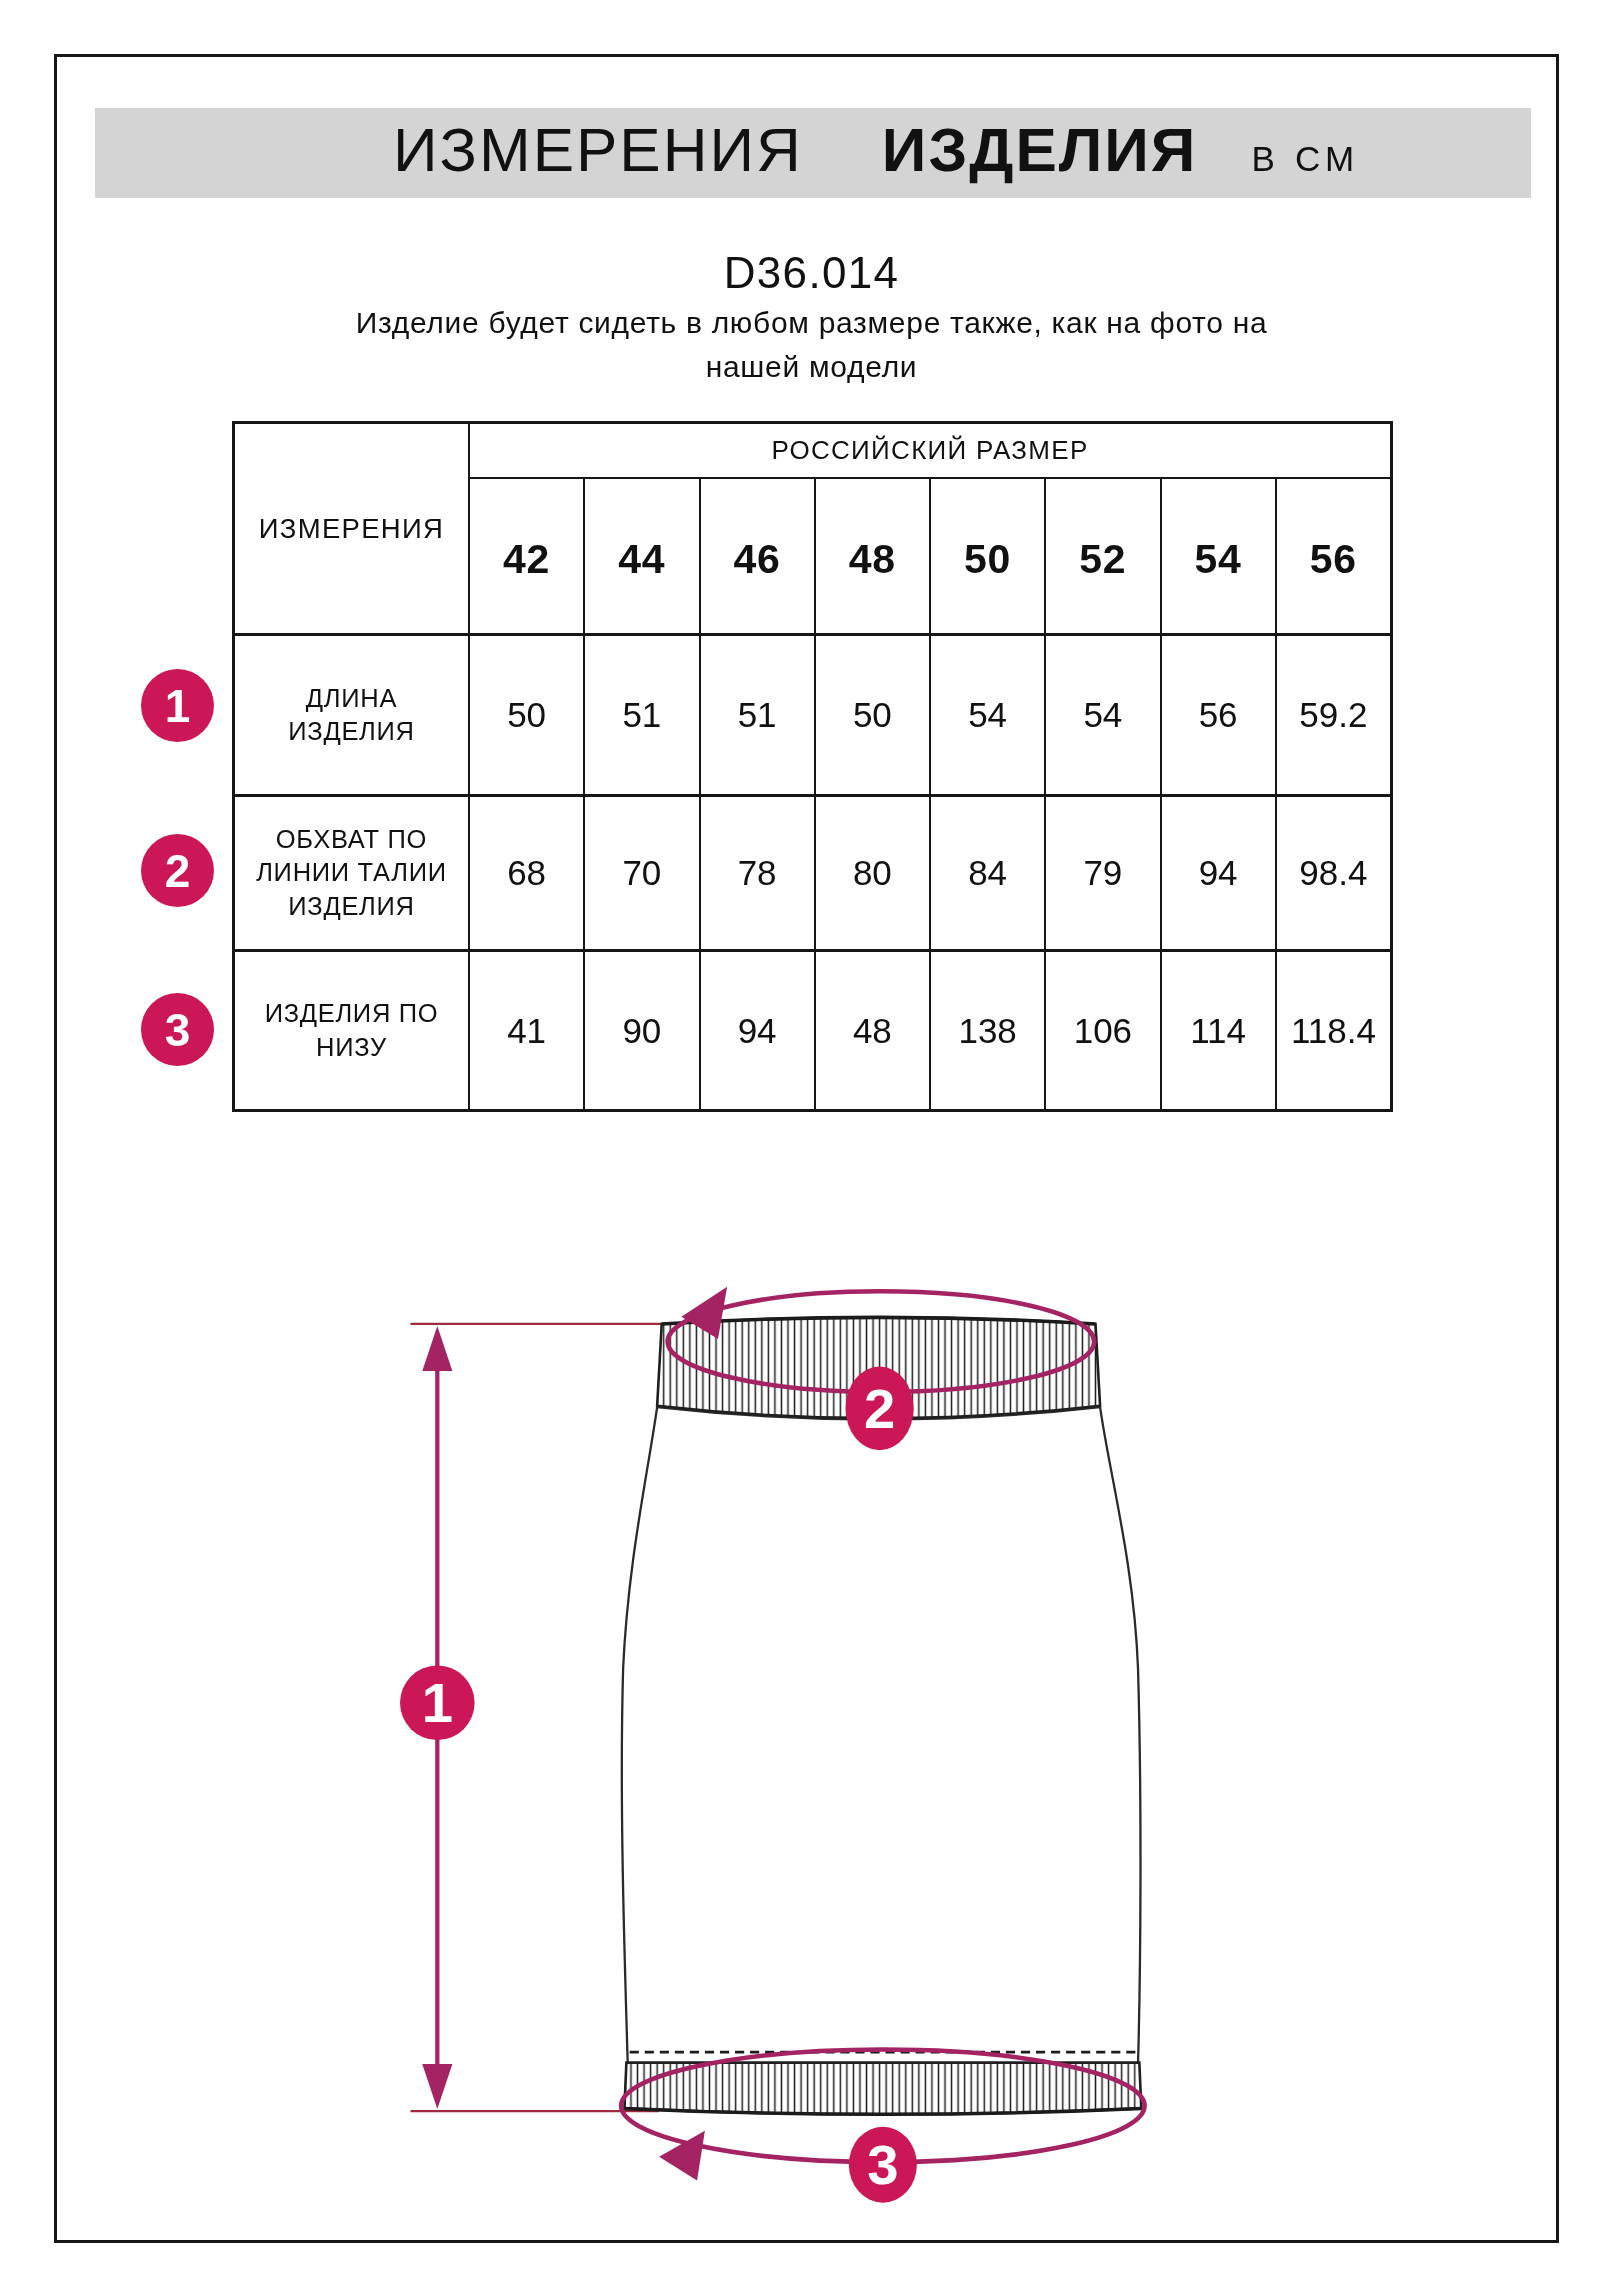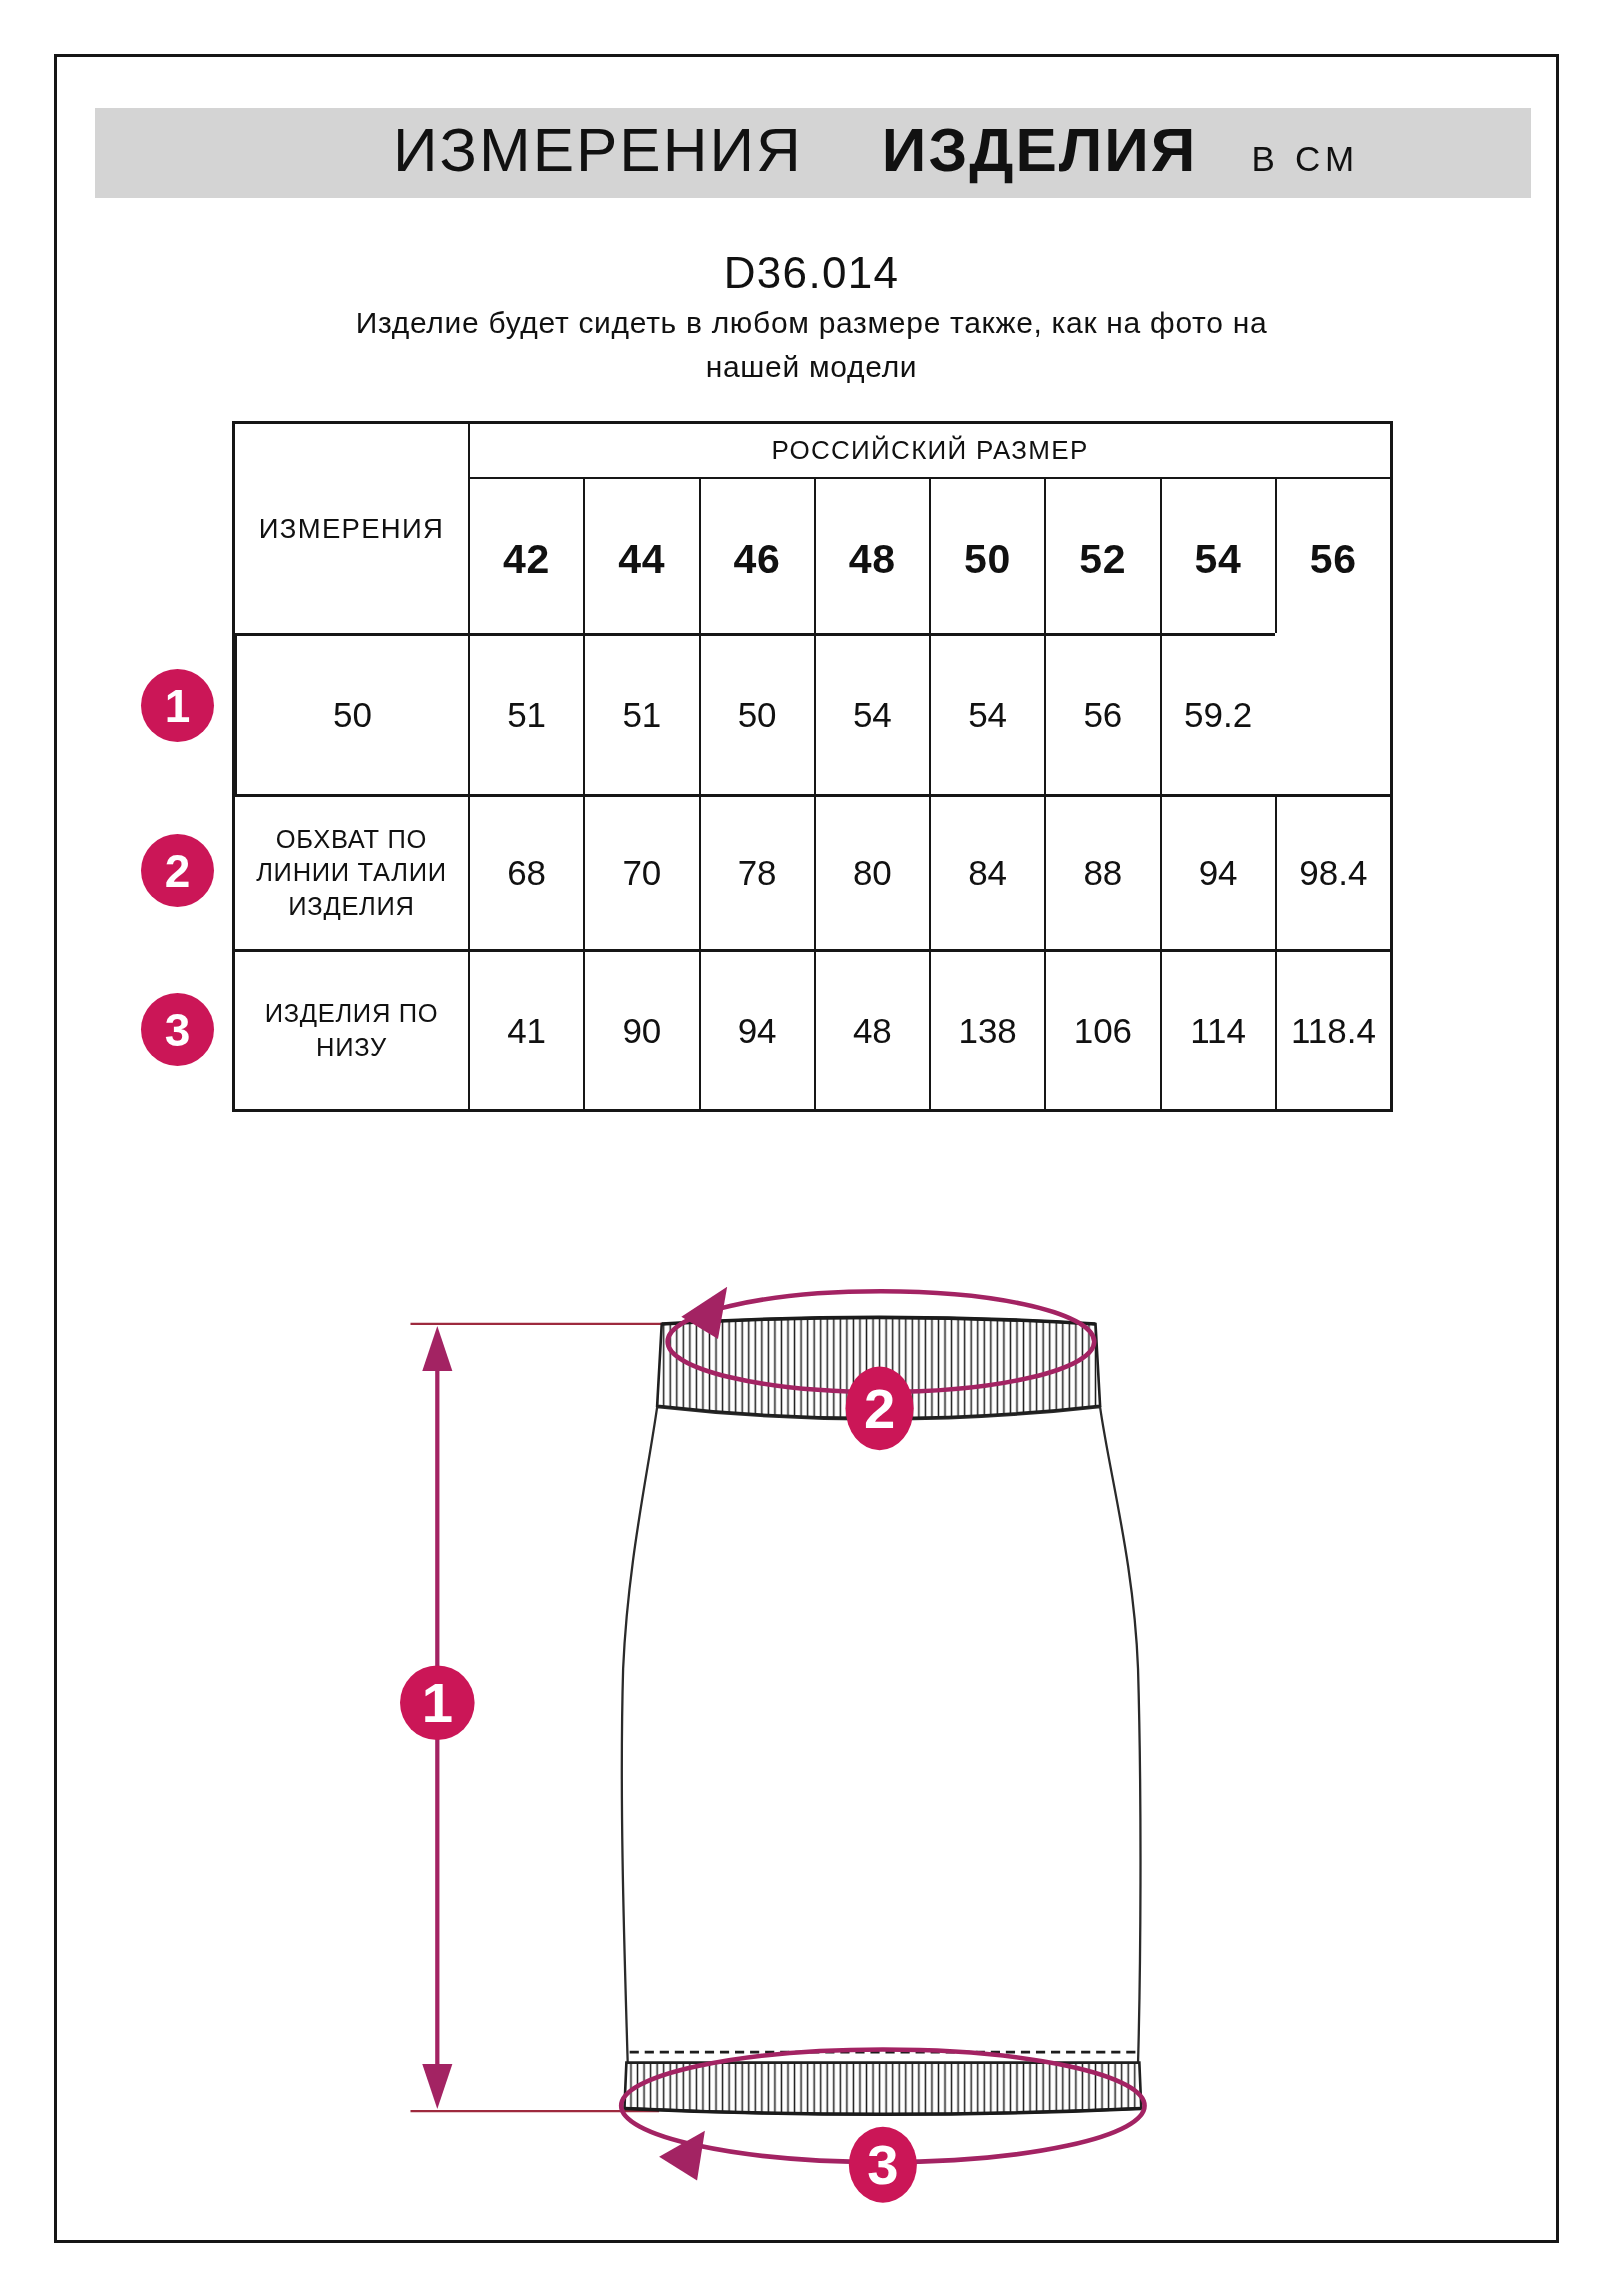--- a/index.html
+++ b/index.html
@@ -100,36 +100,37 @@
 
   <div class="cell size-cell bl3">42</div>
   <div class="cell size-cell bl2">44</div>
   <div class="cell size-cell bl2">46</div>
   <div class="cell size-cell bl2">48</div>
   <div class="cell size-cell bl2">50</div>
   <div class="cell size-cell bl2">52</div>
   <div class="cell size-cell bl2">54</div>
   <div class="cell size-cell bl2">56</div>
 
+  <div class="cell label-cell rt">ДЛИНА ИЗДЕЛИЯ</div>
   <div class="cell value-cell rt bl3">50</div>
   <div class="cell value-cell rt bl2">51</div>
   <div class="cell value-cell rt bl2">51</div>
   <div class="cell value-cell rt bl2">50</div>
   <div class="cell value-cell rt bl2">54</div>
   <div class="cell value-cell rt bl2">54</div>
   <div class="cell value-cell rt bl2">56</div>
   <div class="cell value-cell rt bl2">59.2</div>
 
   <div class="cell label-cell rt">ОБХВАТ ПО ЛИНИИ ТАЛИИ ИЗДЕЛИЯ</div>
   <div class="cell value-cell rt bl3">68</div>
   <div class="cell value-cell rt bl2">70</div>
   <div class="cell value-cell rt bl2">78</div>
   <div class="cell value-cell rt bl2">80</div>
   <div class="cell value-cell rt bl2">84</div>
-  <div class="cell value-cell rt bl2">88</div>
+  <div class="cell value-cell rt bl2">79</div>
   <div class="cell value-cell rt bl2">94</div>
   <div class="cell value-cell rt bl2">98.4</div>
 
   <div class="cell label-cell rt">ИЗДЕЛИЯ ПО НИЗУ</div>
   <div class="cell value-cell rt bl3">41</div>
   <div class="cell value-cell rt bl2">90</div>
   <div class="cell value-cell rt bl2">94</div>
   <div class="cell value-cell rt bl2">48</div>
   <div class="cell value-cell rt bl2">138</div>
   <div class="cell value-cell rt bl2">106</div>

